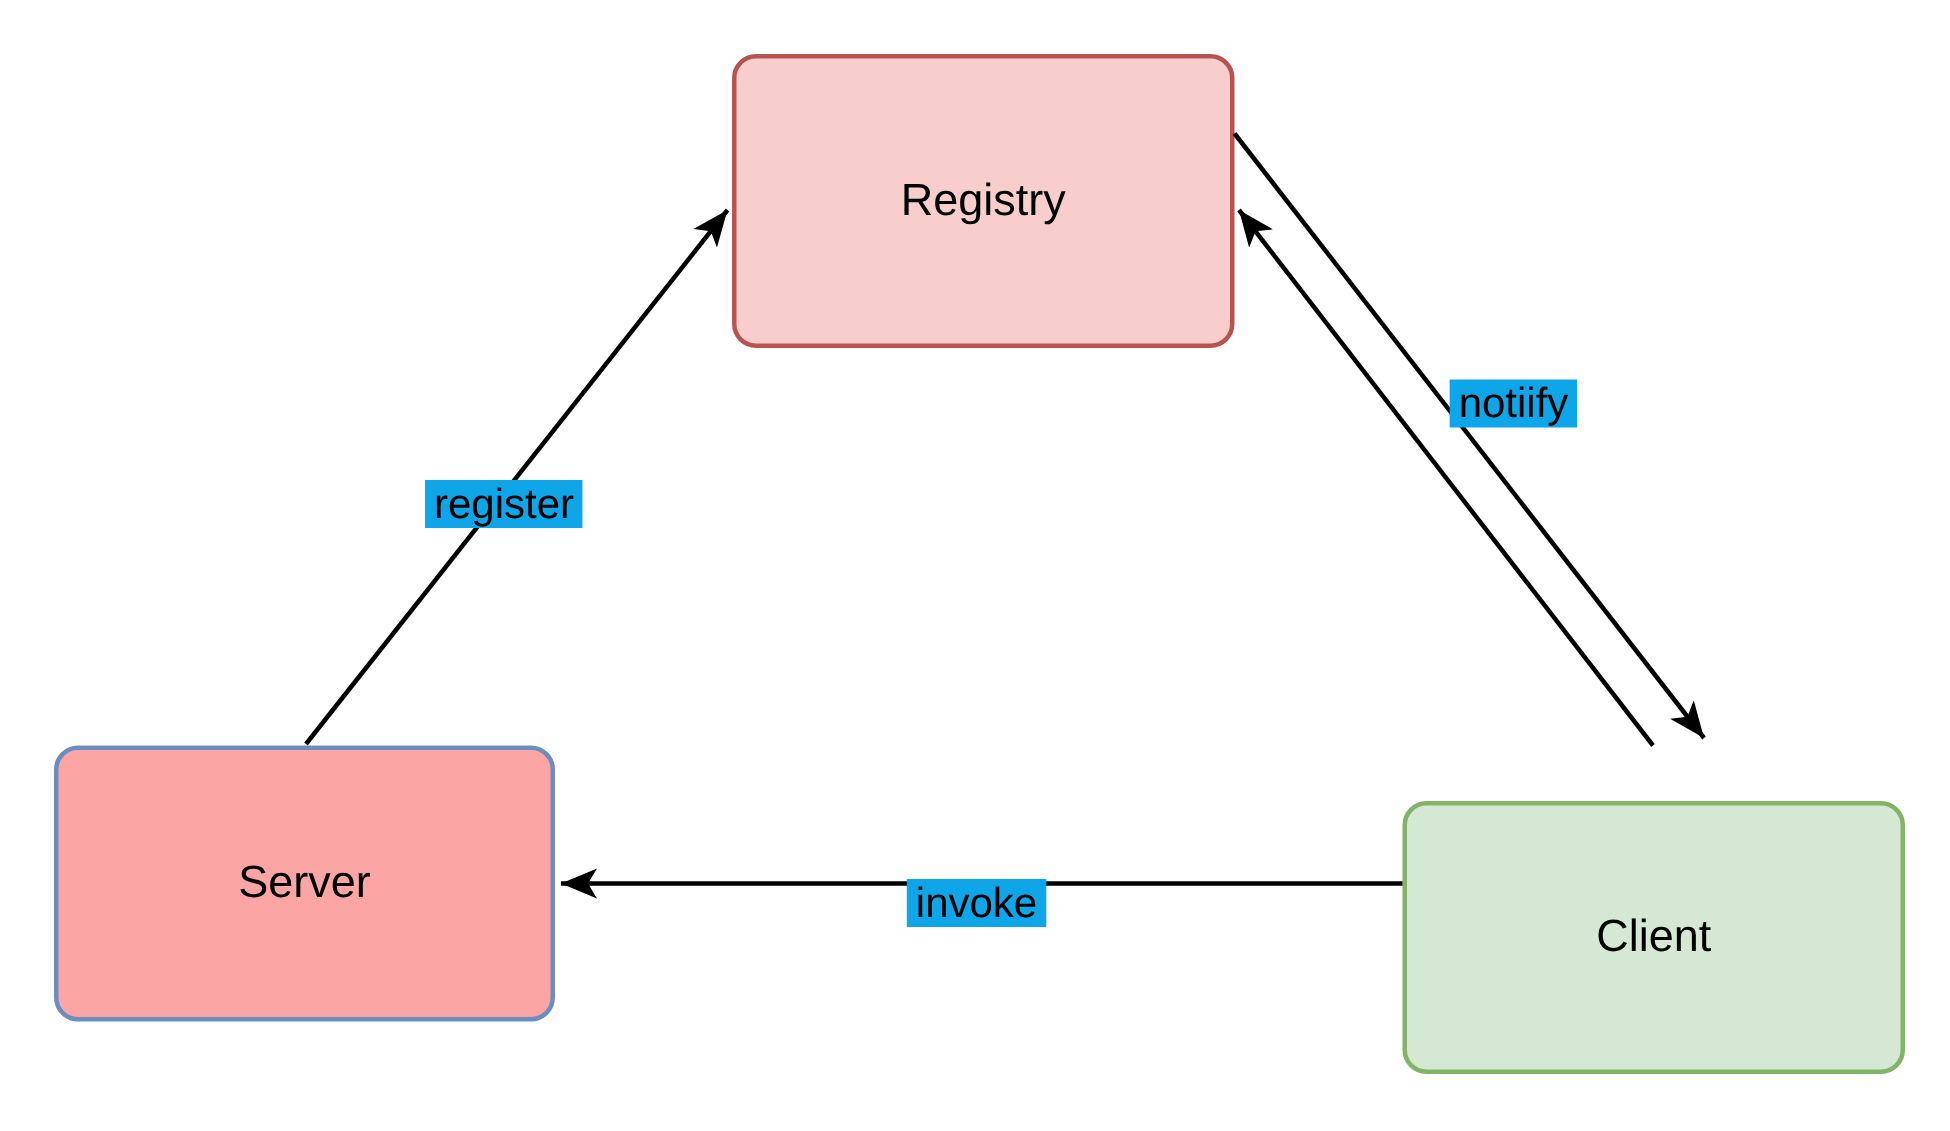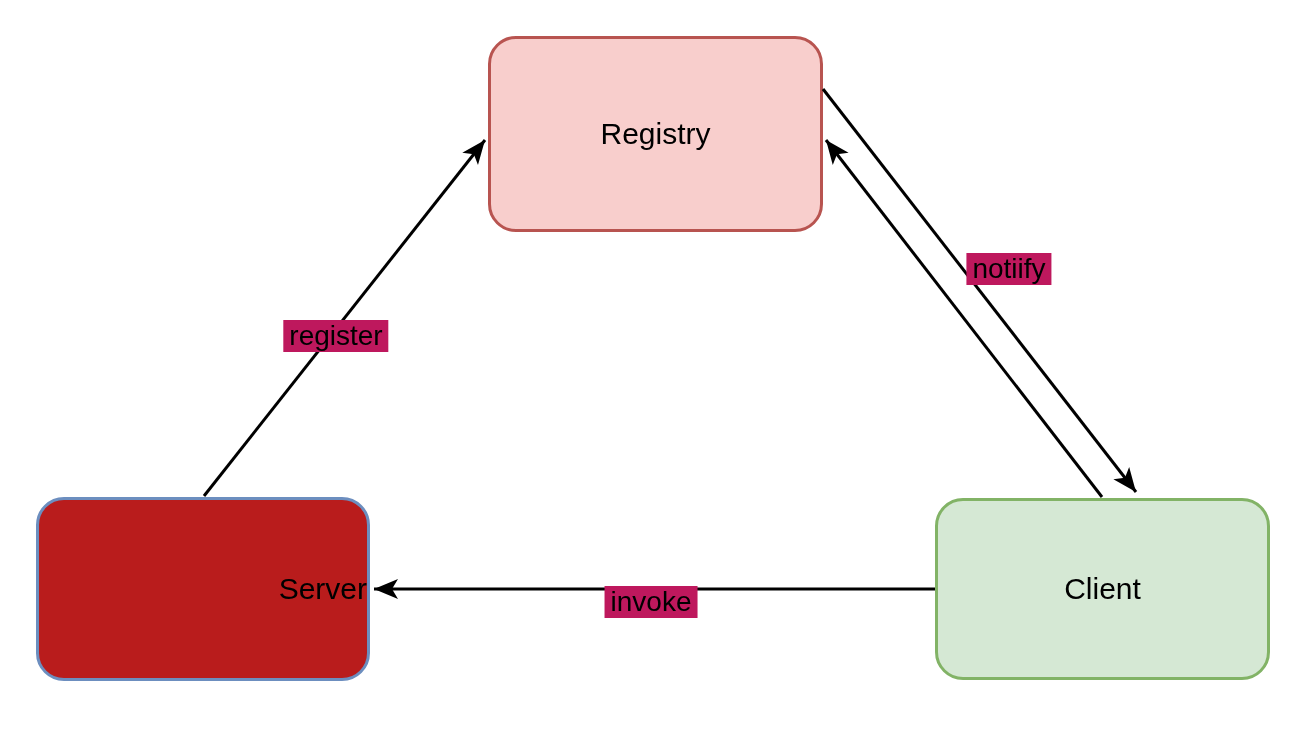--- a/index.html
+++ b/index.html
@@ -26,39 +26,39 @@
   }
   .edges line {
     stroke: #000000;
     stroke-width: 3;
     fill: none;
   }
   .node {
     position: absolute;
     box-sizing: border-box;
     border: 3px solid #999999;
-    border-radius: 28px;
+    border-radius: 16px;
     display: flex;
     align-items: center;
     justify-content: center;
     z-index: 1;
   }
   .node-label {
     font-size: 30px;
     color: #000000;
     white-space: nowrap;
   }
   .node-registry { left: 488px; top: 36px;  width: 335px; height: 196px; }
   .node-server   { left: 36px;  top: 497px; width: 334px; height: 184px; }
   .node-client   { left: 935px; top: 498px; width: 335px; height: 182px; }
 
   .edge-label {
     position: absolute;
     transform: translate(-50%, -50%);
-    background: #be185d;
+    background: #0ea5e9;
     color: #000000;
     font-size: 28px;
     line-height: 32px;
     padding: 0 6px;
     white-space: nowrap;
     z-index: 3;
   }
   .label-register  { left: 336px;  top: 336px; }
   .label-subscribe { left: 916px;  top: 328px; }
   .label-notiify   { left: 1009px; top: 269px; }
@@ -66,25 +66,25 @@
 </style>
 </head>
 <body>
 
 <div class="canvas">
 
   <div class="node node-registry" style="background-color: rgb(248, 206, 204); border-color: rgb(184, 84, 80);">
     <span class="node-label">Registry</span>
   </div>
 
-  <div class="node node-server" style="background-color: #b91c1c; border-color: rgb(108, 142, 191); justify-content: flex-end;">
+  <div class="node node-server" style="background-color: #fca5a5; border-color: rgb(108, 142, 191);">
     <span class="node-label">Server</span>
   </div>
 
-  <div class="node node-client" style="background-color: rgb(213, 232, 212); border-color: rgb(130, 179, 102);">
+  <div class="node node-client" style="background-color: rgb(213, 232, 212); border-color: rgb(130, 179, 102); margin-top: 36px;">
     <span class="node-label">Client</span>
   </div>
 
   <svg class="edges" viewBox="0 0 1300 754" xmlns="http://www.w3.org/2000/svg">
     <defs>
       <marker id="arrow" viewBox="0 0 12 12" refX="12" refY="6" markerWidth="8" markerHeight="8" orient="auto">
         <path d="M 0 1 L 12 6 L 0 11 L 3 6 Z" style="fill: rgb(0, 0, 0);"></path>
       </marker>
     </defs>
     <line x1="204" y1="496" x2="485" y2="140" marker-end="url(#arrow)" style="stroke: rgb(0, 0, 0);"></line>

